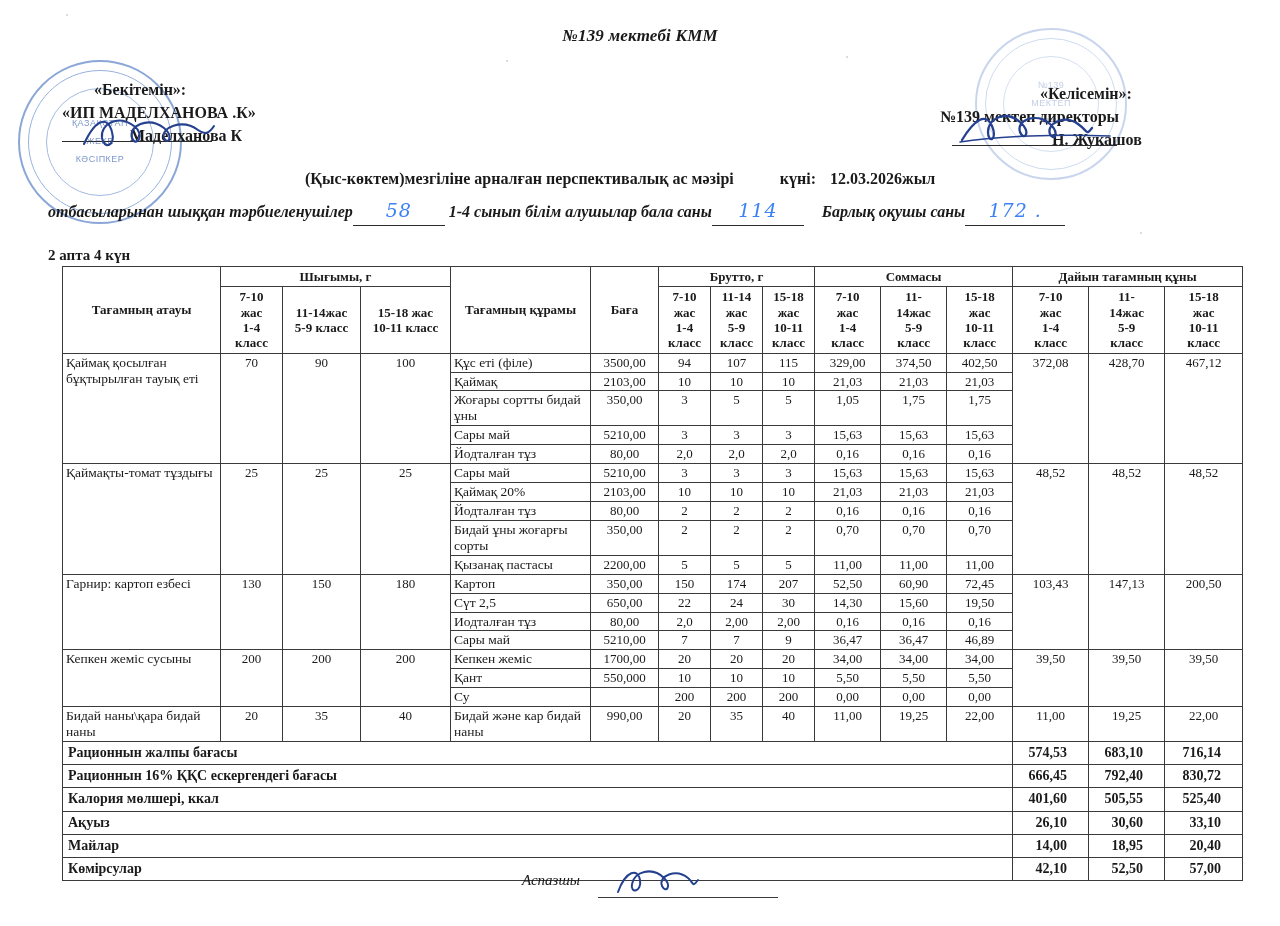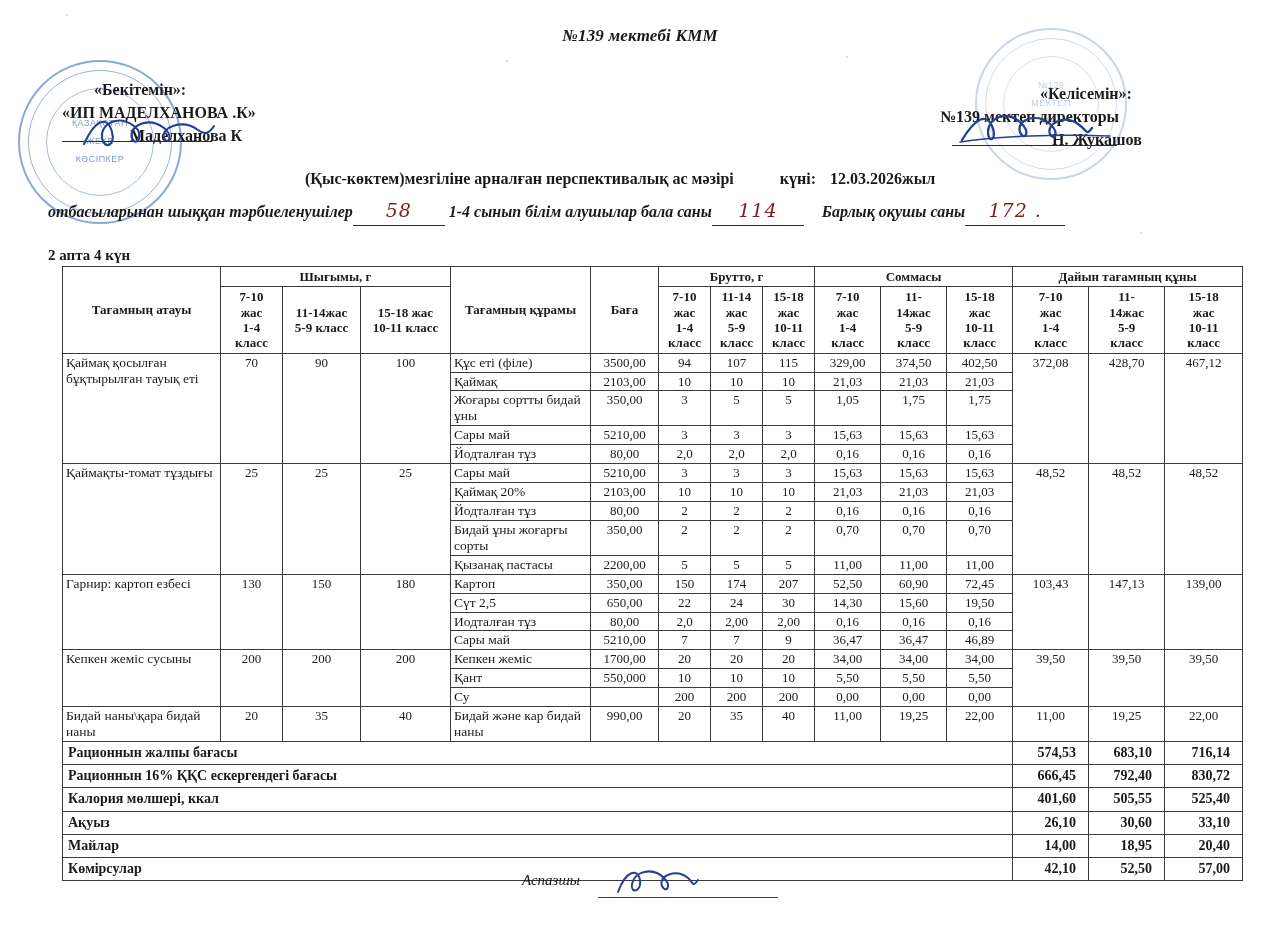--- a/index.html
+++ b/index.html
@@ -114,21 +114,21 @@
     border-bottom: 1.3px solid #2b2b2b;
     min-width: 86px;
     text-align: center;
     font-style: normal;
     font-weight: normal;
   }
   .hand {
     font-family: "DejaVu Serif", serif;
     font-style: italic;
     font-size: 19px;
-    color: #7f1d1d;
+    color: #3b82f6;
     letter-spacing: 1px;
   }
 
   .weeks {
     position: absolute;
     top: 247px;
     left: 48px;
     font-size: 15px;
     font-weight: bold;
   }
@@ -224,21 +224,21 @@
   td.grp { vertical-align: top; padding-top: 2px; }
 
   tr.sum td {
     font-weight: bold;
     font-size: 14px;
     padding: 2px 5px;
     line-height: 1.3;
   }
   tr.sum td.sumval {
     text-align: right;
-    padding-right: 12px;
+    padding-right: 21px;
     font-size: 14px;
   }
 
   .footer-sign {
     position: absolute;
     top: 872px;
     left: 522px;
     font-size: 15px;
     font-style: italic;
   }
@@ -544,21 +544,21 @@
         <td class="ingr">Картоп</td>
         <td class="price">350,00</td>
         <td class="num">150</td>
         <td class="num">174</td>
         <td class="num">207</td>
         <td class="num">52,50</td>
         <td class="num">60,90</td>
         <td class="num">72,45</td>
         <td class="total" rowspan="4">103,43</td>
         <td class="total" rowspan="4">147,13</td>
-        <td class="total" rowspan="4">139,00</td>
+        <td class="total" rowspan="4">200,50</td>
       </tr>
       <tr>
         <td class="ingr">Сүт 2,5</td>
         <td class="price">650,00</td>
         <td class="num">22</td>
         <td class="num">24</td>
         <td class="num">30</td>
         <td class="num">14,30</td>
         <td class="num">15,60</td>
         <td class="num">19,50</td>

